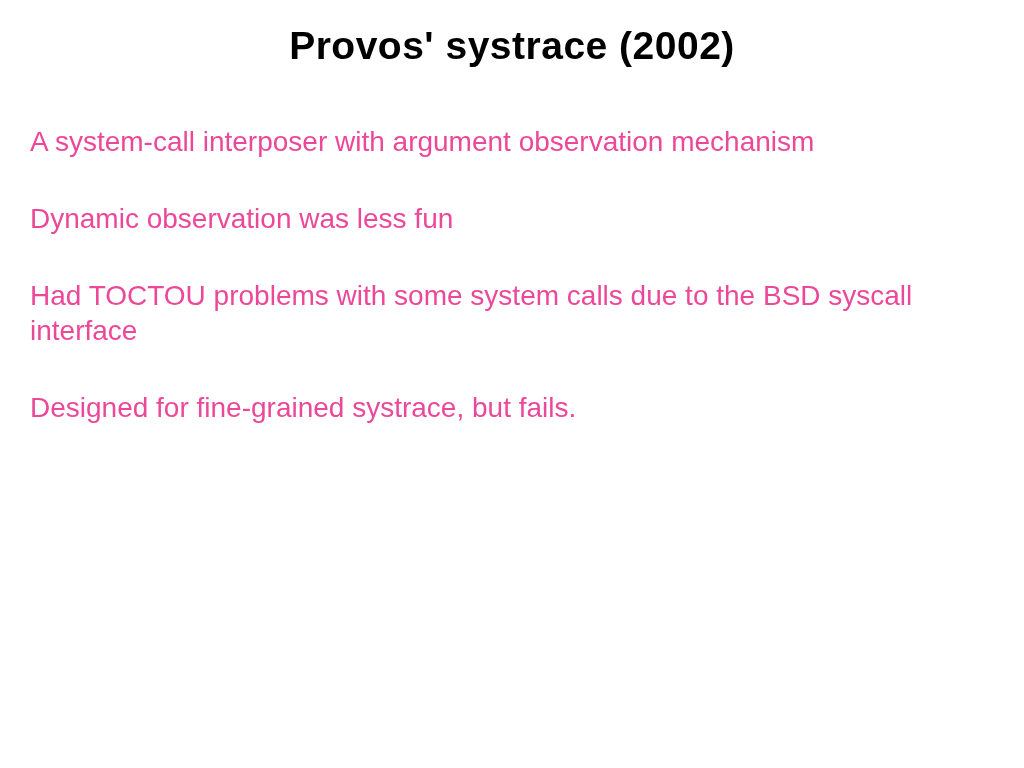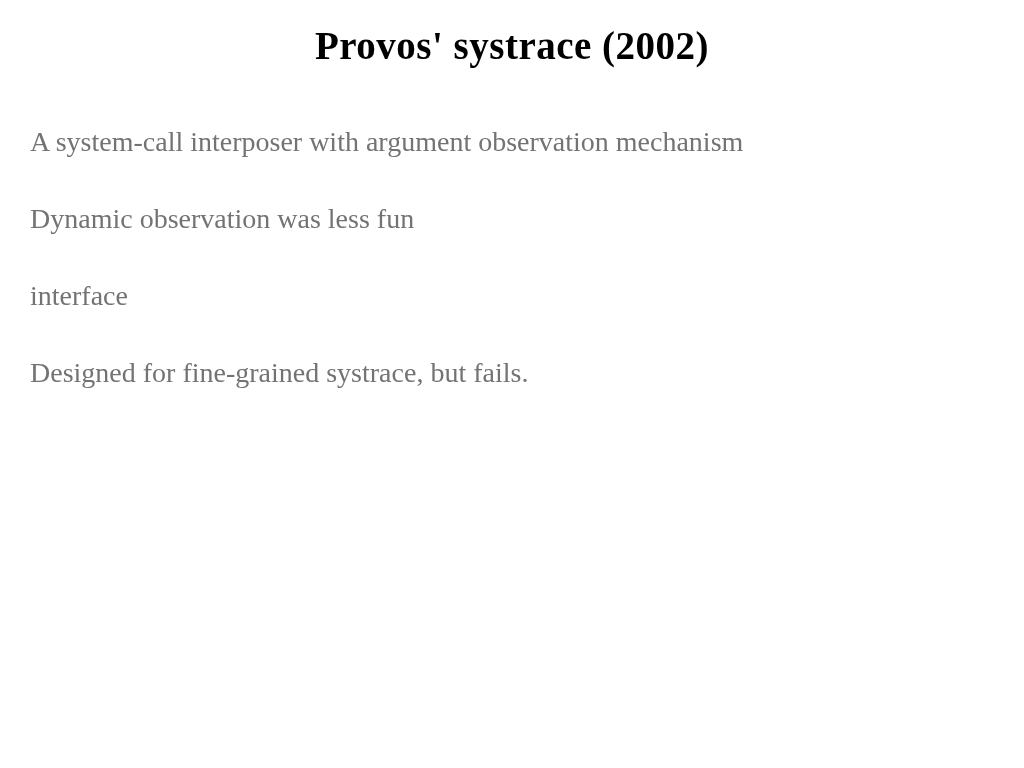--- a/index.html
+++ b/index.html
@@ -6,42 +6,42 @@
     margin: 0;
     padding: 0;
     background: #ffffff;
   }
   .slide {
     position: relative;
     width: 1024px;
     height: 768px;
     background: #ffffff;
     overflow: hidden;
-    font-family: Liberation Serif, serif;
+    font-family: Liberation Sans, sans-serif;
   }
   .slide-title {
     position: absolute;
     top: 22px;
     left: 0;
     width: 100%;
     text-align: center;
     font-size: 39px;
     line-height: 48px;
     font-weight: bold;
     color: #000000;
     letter-spacing: 0.5px;
   }
   .slide-body {
     position: absolute;
     top: 124px;
     left: 30px;
     right: 28px;
   }
   .bullet {
-    color: #737373;
+    color: #ec4899;
     font-size: 28px;
     line-height: 35px;
     margin: 0 0 42px 0;
   }
   .bullet-line {
     display: block;
   }
 </style>
 </head>
 <body>
@@ -55,20 +55,21 @@
     <p class="bullet">
       <span class="bullet-line">A system-call interposer with argument observation mechanism</span>
     </p>
 
 
     <p class="bullet">
       <span class="bullet-line">Dynamic observation was less fun</span>
     </p>
 
     <p class="bullet">
+      <span class="bullet-line">Had TOCTOU problems with some system calls due to the BSD syscall</span>
       <span class="bullet-line">interface</span>
     </p>
 
     <p class="bullet">
       <span class="bullet-line">Designed for fine-grained systrace, but fails.</span>
     </p>
 
   </div>
 
 </div>

